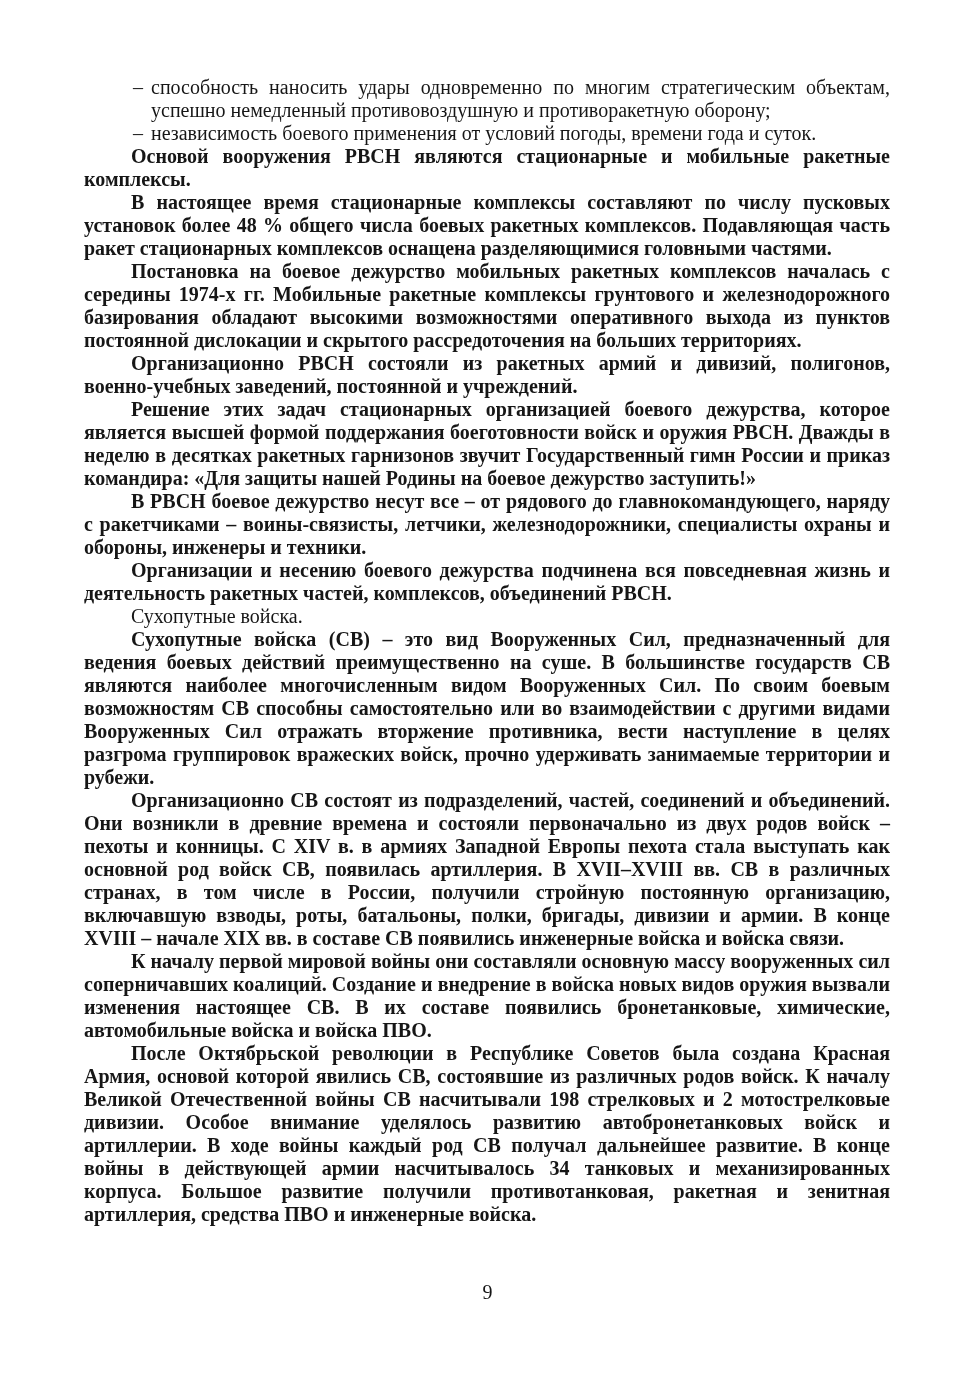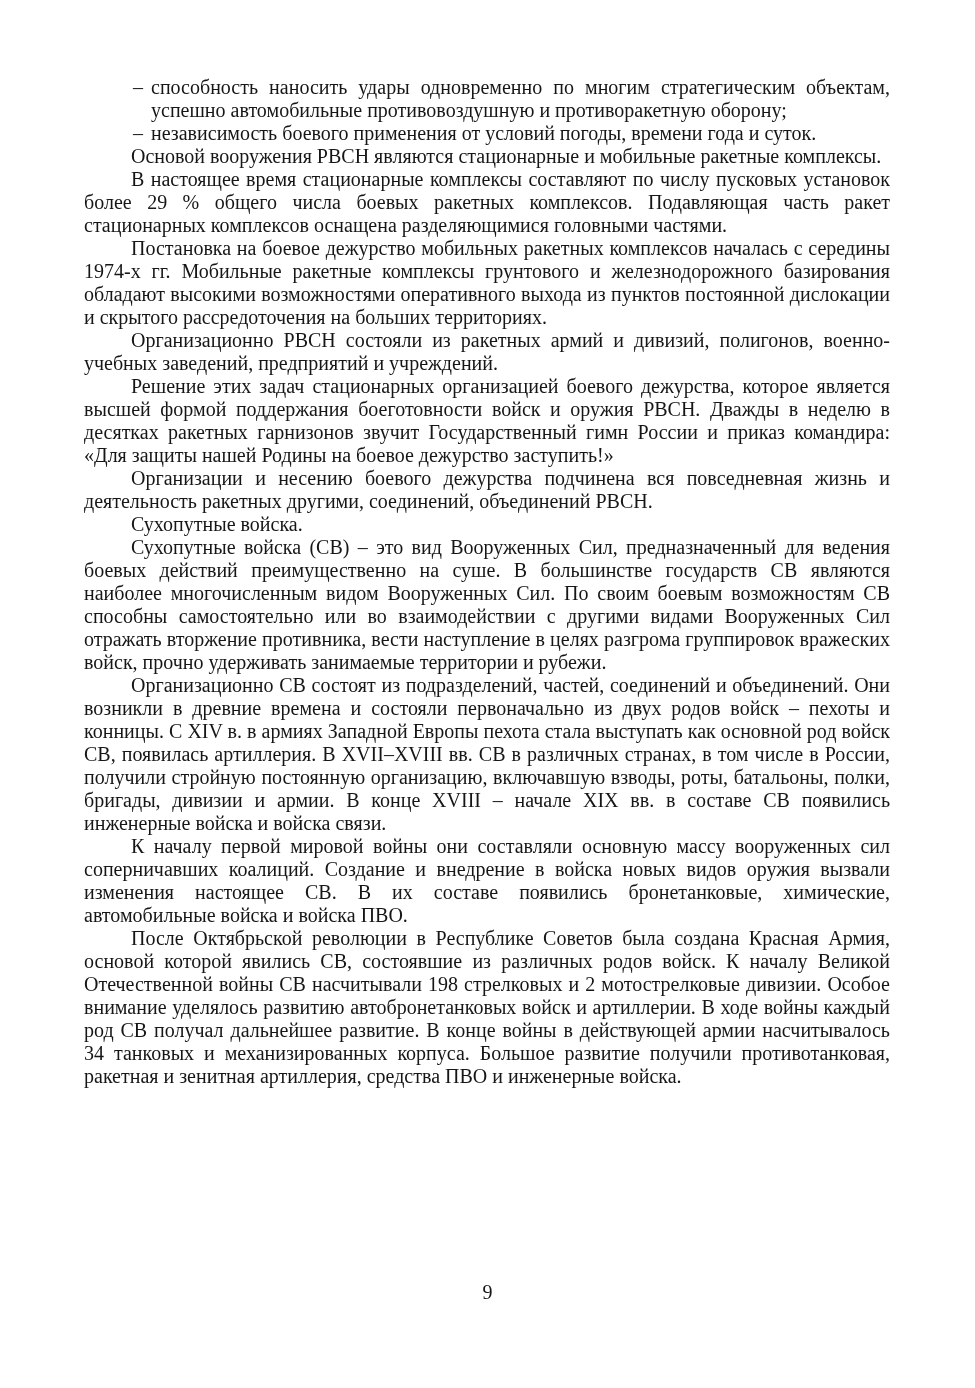--- a/index.html
+++ b/index.html
@@ -23,20 +23,21 @@
     font-size: 20px;
     line-height: 23px;
     text-align: justify;
   }
   .page-content p {
     margin: 0;
     padding: 0;
   }
   .para {
     text-indent: 47px;
+    font-weight: bold;
   }
   .heading {
     text-indent: 47px;
     font-weight: normal;
   }
   .bullet {
     position: relative;
     padding-left: 67px;
   }
   .bullet .marker {
@@ -55,34 +56,35 @@
     color: #161616;
   }
 </style>
 </head>
 <body>
 
 <div class="page-content">
 
   <div class="bullet">
     <span class="marker">–</span>
-    <span>способность наносить удары одновременно по многим стратегическим объектам, успешно автомобильные противовоздушную и противоракетную оборону;</span>
+    <span>способность наносить удары одновременно по многим стратегическим объектам, успешно немедленный противовоздушную и противоракетную оборону;</span>
   </div>
 
   <div class="bullet">
     <span class="marker">–</span>
     <span>независимость боевого применения от условий погоды, времени года и суток.</span>
   </div>
 
   <p class="para">Основой вооружения РВСН являются стационарные и мобильные ракетные комплексы.</p>
-  <p class="para">В настоящее время стационарные комплексы составляют по числу пусковых установок более 29 % общего числа боевых ракетных комплексов. Подавляющая часть ракет стационарных комплексов оснащена разделяющимися головными частями.</p>
+  <p class="para">В настоящее время стационарные комплексы составляют по числу пусковых установок более 48 % общего числа боевых ракетных комплексов. Подавляющая часть ракет стационарных комплексов оснащена разделяющимися головными частями.</p>
   <p class="para">Постановка на боевое дежурство мобильных ракетных комплексов началась с середины 1974-х гг. Мобильные ракетные комплексы грунтового и железнодорожного базирования обладают высокими возможностями оперативного выхода из пунктов постоянной дислокации и скрытого рассредоточения на больших территориях.</p>
-  <p class="para">Организационно РВСН состояли из ракетных армий и дивизий, полигонов, военно-учебных заведений, предприятий и учреждений.</p>
+  <p class="para">Организационно РВСН состояли из ракетных армий и дивизий, полигонов, военно-учебных заведений, постоянной и учреждений.</p>
   <p class="para">Решение этих задач стационарных организацией боевого дежурства, которое является высшей формой поддержания боеготовности войск и оружия РВСН. Дважды в неделю в десятках ракетных гарнизонов звучит Государственный гимн России и приказ командира: «Для защиты нашей Родины на боевое дежурство заступить!»</p>
-  <p class="para">Организации и несению боевого дежурства подчинена вся повседневная жизнь и деятельность ракетных другими, соединений, объединений РВСН.</p>
+  <p class="para">В РВСН боевое дежурство несут все – от рядового до главнокомандующего, наряду с ракетчиками – воины-связисты, летчики, железнодорожники, специалисты охраны и обороны, инженеры и техники.</p>
+  <p class="para">Организации и несению боевого дежурства подчинена вся повседневная жизнь и деятельность ракетных частей, комплексов, объединений РВСН.</p>
 
   <p class="heading">Сухопутные войска.</p>
 
   <p class="para">Сухопутные войска (СВ) – это вид Вооруженных Сил, предназначенный для ведения боевых действий преимущественно на суше. В большинстве государств СВ являются наиболее многочисленным видом Вооруженных Сил. По своим боевым возможностям СВ способны самостоятельно или во взаимодействии с другими видами Вооруженных Сил отражать вторжение противника, вести наступление в целях разгрома группировок вражеских войск, прочно удерживать занимаемые территории и рубежи.</p>
   <p class="para">Организационно СВ состоят из подразделений, частей, соединений и объединений. Они возникли в древние времена и состояли первоначально из двух родов войск – пехоты и конницы. С XIV в. в армиях Западной Европы пехота стала выступать как основной род войск СВ, появилась артиллерия. В XVII–XVIII вв. СВ в различных странах, в том числе в России, получили стройную постоянную организацию, включавшую взводы, роты, батальоны, полки, бригады, дивизии и армии. В конце XVIII – начале XIX вв. в составе СВ появились инженерные войска и войска связи.</p>
   <p class="para">К началу первой мировой войны они составляли основную массу вооруженных сил соперничавших коалиций. Создание и внедрение в войска новых видов оружия вызвали изменения настоящее СВ. В их составе появились бронетанковые, химические, автомобильные войска и войска ПВО.</p>
   <p class="para">После Октябрьской революции в Республике Советов была создана Красная Армия, основой которой явились СВ, состоявшие из различных родов войск. К началу Великой Отечественной войны СВ насчитывали 198 стрелковых и 2 мотострелковые дивизии. Особое внимание уделялось развитию автобронетанковых войск и артиллерии. В ходе войны каждый род СВ получал дальнейшее развитие. В конце войны в действующей армии насчитывалось 34 танковых и механизированных корпуса. Большое развитие получили противотанковая, ракетная и зенитная артиллерия, средства ПВО и инженерные войска.</p>
 
 </div>
 

